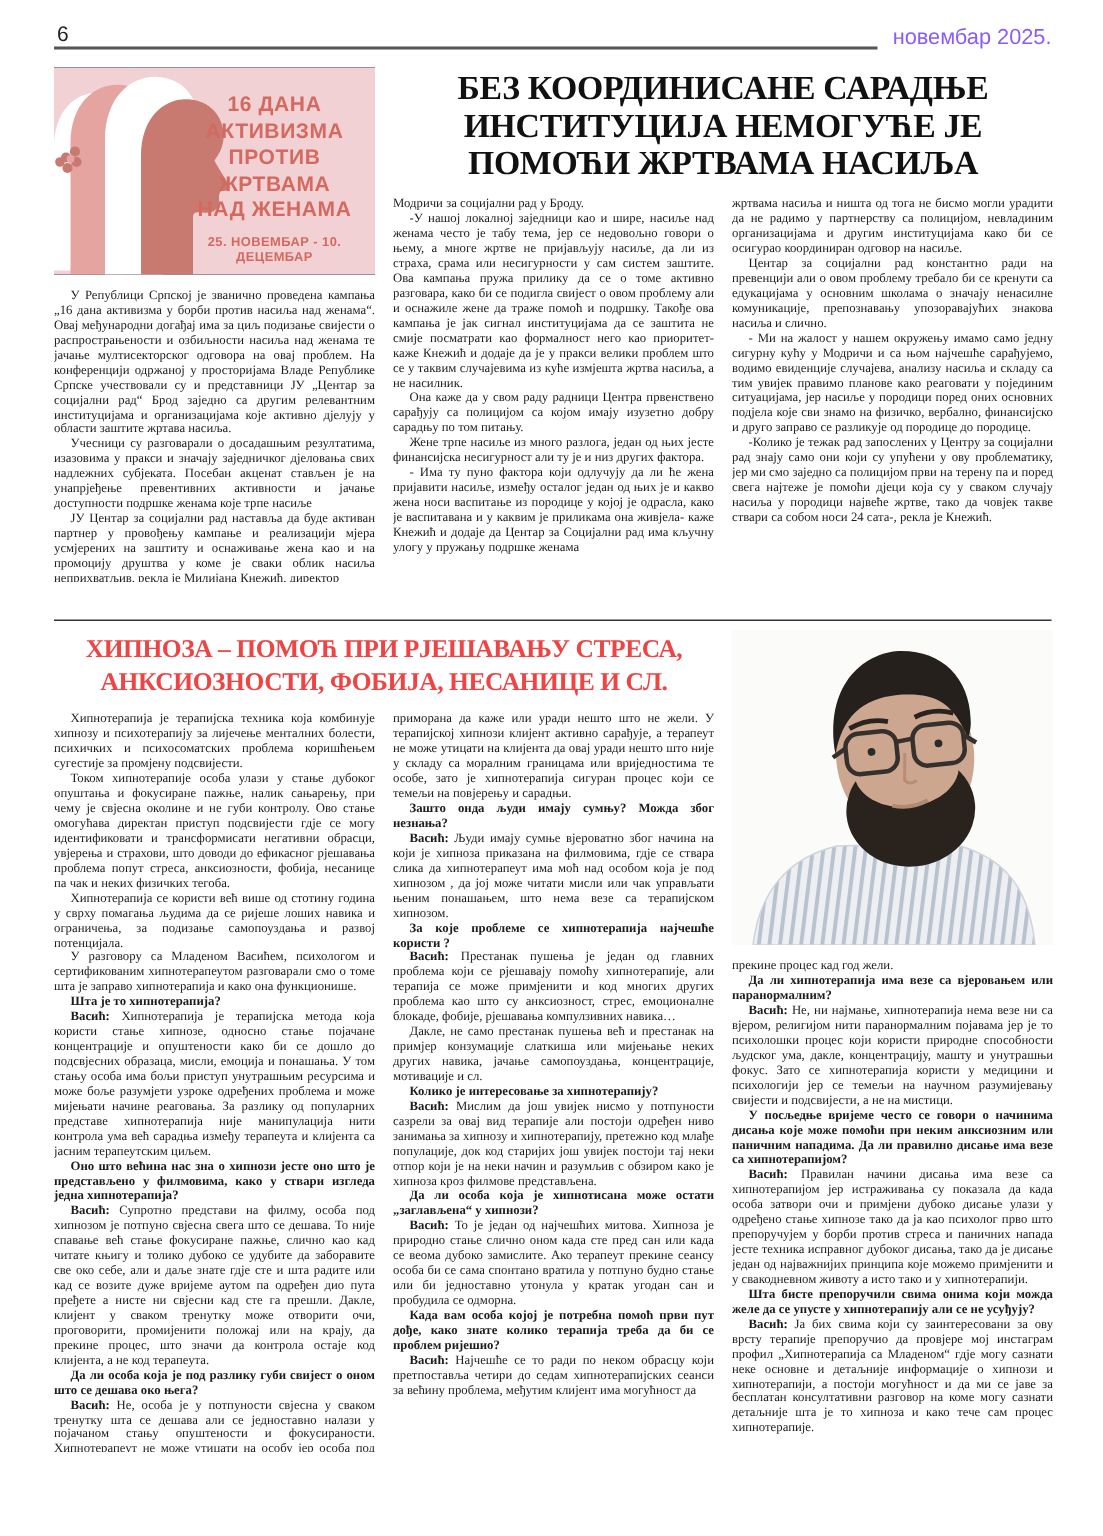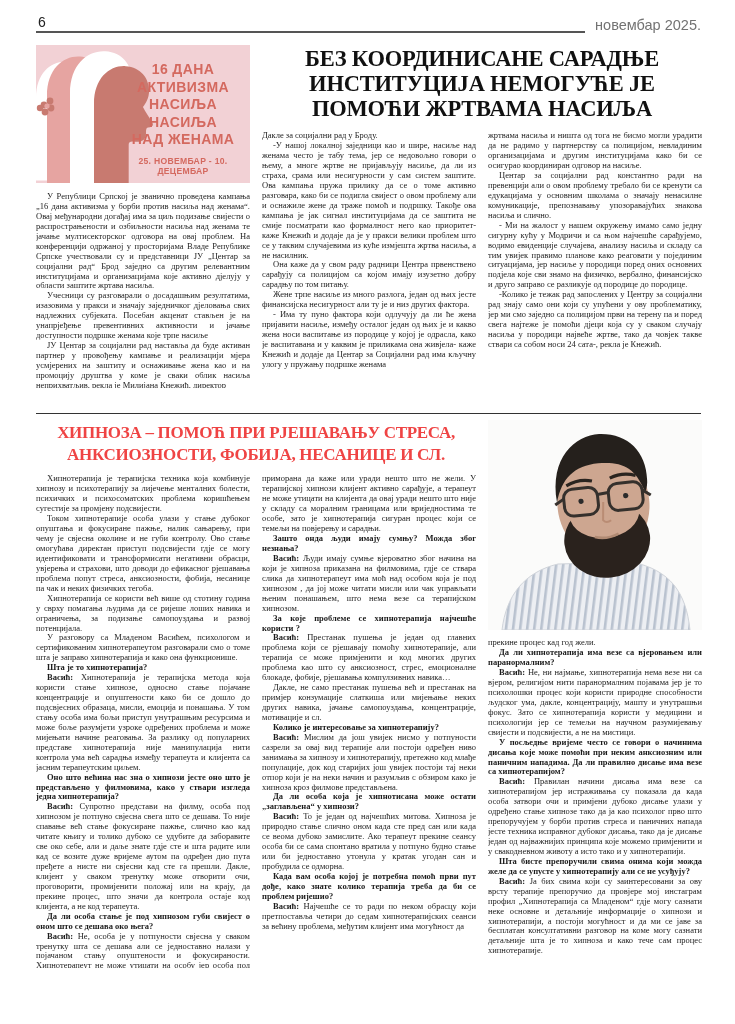--- a/index.html
+++ b/index.html
@@ -3,21 +3,21 @@
 <meta charset="utf-8">
 <style>
   html,body{margin:0;padding:0;background:#ffffff;}
   body{width:735px;height:1024px;overflow:hidden;font-family:"Liberation Serif","DejaVu Serif",serif;color:#1c1c1c;}
   .page{padding:14px 34px 0 36px;width:665px;}
 
   
   .masthead{display:flex;align-items:flex-end;font-family:"Liberation Sans","DejaVu Sans",sans-serif;}
   .pageno{font-size:14px;color:#222;padding:0 2px 1px 2px;border-bottom:2px solid #555;}
   .head-rule{flex:1;border-bottom:2px solid #555;height:1px;}
-  .dateline{font-size:14.5px;color:#737373;padding-left:10px;padding-bottom:0;}
+  .dateline{font-size:14.5px;color:#8b5cf6;padding-left:10px;padding-bottom:0;}
 
   
   .article1{display:flex;gap:12px;margin-top:12px;}
   .a1-left{width:214px;flex:none;}
   .a1-right{flex:1;display:flex;flex-direction:column;justify-content:flex-end;}
   .headline1{font-size:22.5px;font-weight:bold;text-align:center;line-height:1.1;letter-spacing:-0.2px;color:#111;margin:2px 0 10px 0;}
   .a1-cols{display:flex;gap:12px;}
   .a1-col{width:214px;height:274px;overflow:hidden;}
   .a1-left .coltext{height:196px;overflow:hidden;margin-top:9px;}
 
@@ -75,38 +75,38 @@
               <circle cx="14" cy="56" r="3.4"></circle>
               <circle cx="15" cy="63" r="3.4"></circle>
             <circle cx="9" cy="67" r="3.4"></circle>
               <circle cx="4" cy="63" r="3.2"></circle>
               <circle cx="11" cy="61" r="2.6" fill="#e6a4a1"></circle>
           </g>
         </svg>
         <div class="promo-text">
           <div class="t-line">16 ДАНА</div>
           <div class="t-line">АКТИВИЗМА</div>
-          <div class="t-line">НАСИЉА НАСИЉА</div>
+          <div class="t-line">ПРОТИВ ЖРТВАМА</div>
           <div class="t-line">НАД ЖЕНАМА</div>
           <div class="t-sub">25. НОВЕМБАР - 10. ДЕЦЕМБАР</div>
         </div>
       </div>
 
       <div class="coltext">
           <p>У Републици Српској је званично проведена кампања „16 дана активизма у борби против насиља над женама“. Овај међународни догађај има за циљ подизање свијести о распрострањености и озбиљности насиља над женама те јачање мултисекторског одговора на овај проблем. На конференцији одржаној у просторијама Владе Републике Српске учествовали су и представници ЈУ „Центар за социјални рад“ Брод заједно са другим релевантним институцијама и организацијама које активно дјелују у области заштите жртава насиља.</p>
           <p>Учесници су разговарали о досадашњим резултатима, изазовима у пракси и значају заједничког дјеловања свих надлежних субјеката. Посебан акценат стављен је на унапрјеђење превентивних активности и јачање доступности подршке женама које трпе насиље</p>
           <p>ЈУ Центар за социјални рад наставља да буде активан партнер у провођењу кампање и реализацији мјера усмјерених на заштиту и оснаживање жена као и на промоцију друштва у коме је сваки облик насиља неприхватљив, рекла је Милијана Кнежић, директор</p>
         </div>
     </div>
 
     <div class="a1-right">
       <h1 class="headline1">БЕЗ КООРДИНИСАНЕ САРАДЊЕ ИНСТИТУЦИЈА НЕМОГУЋЕ ЈЕ ПОМОЋИ ЖРТВАМА НАСИЉА</h1>
       <div class="a1-cols">
         <div class="a1-col coltext">
-            <p class="flush">Дакле за социјални рад у Броду.</p>
+            <p class="flush">Модричи за социјални рад у Броду.</p>
             <p>-У нашој локалној заједници као и шире, насиље над женама често је табу тема, јер се недовољно говори о њему, а многе жртве не пријављују насиље, да ли из страха, срама или несигурности у сам систем заштите. Ова кампања пружа прилику да се о томе активно разговара, како би се подигла свијест о овом проблему али и оснажиле жене да траже помоћ и подршку. Такође ова кампања је јак сигнал институцијама да се заштита не смије посматрати као формалност него као приоритет- каже Кнежић и додаје да је у пракси велики проблем што се у таквим случајевима из куће измјешта жртва насиља, а не насилник.</p>
             <p>Она каже да у свом раду радници Центра првенствено сарађују са полицијом са којом имају изузетно добру сарадњу по том питању.</p>
             <p>Жене трпе насиље из много разлога, један од њих јесте финансијска несигурност али ту је и низ других фактора.</p>
             <p>- Има ту пуно фактора који одлучују да ли ће жена пријавити насиље, између осталог један од њих је и какво жена носи васпитање из породице у којој је одрасла, како је васпитавана и у каквим је приликама она живјела- каже Кнежић и додаје да Центар за Социјални рад има кључну улогу у пружању подршке женама</p>
           </div>
         <div class="a1-col coltext">
             <p class="flush">жртвама насиља и ништа од тога не бисмо могли урадити да не радимо у партнерству са полицијом, невладиним организацијама и другим институцијама како би се осигурао координиран одговор на насиље.</p>
             <p>Центар за социјални рад константно ради на превенцији али о овом проблему требало би се кренути са едукацијама у основним школама о значају ненасилне комуникације, препознавању упозоравајућих знакова насиља и слично.</p>
             <p>- Ми на жалост у нашем окружењу имамо само једну сигурну кућу у Модричи и са њом најчешће сарађујемо, водимо евиденције случајева, анализу насиља и складу са тим увијек правимо планове како реаговати у појединим ситуацијама, јер насиље у породици поред оних основних подјела које сви знамо на физичко, вербално, финансијско и друго заправо се разликује од породице до породице.</p>
             <p>-Колико је тежак рад запослених у Центру за социјални рад знају само они који су упућени у ову проблематику, јер ми смо заједно са полицијом први на терену па и поред свега најтеже је помоћи дјеци која су у сваком случају насиља у породици највеће жртве, тако да човјек такве ствари са собом носи 24 сата-, рекла је Кнежић.</p>
@@ -123,21 +123,21 @@
       <div class="a2-cols">
         <div class="a2-col coltext">
             <p>Хипнотерапија је терапијска техника која комбинује хипнозу и психотерапију за лијечење менталних болести, психичких и психосоматских проблема коришћењем сугестије за промјену подсвијести.</p>
             <p>Током хипнотерапије особа улази у стање дубоког опуштања и фокусиране пажње, налик сањарењу, при чему је свјесна околине и не губи контролу. Ово стање омогућава директан приступ подсвијести гдје се могу идентификовати и трансформисати негативни обрасци, увјерења и страхови, што доводи до ефикасног рјешавања проблема попут стреса, анксиозности, фобија, несанице па чак и неких физичких тегоба.</p>
             <p>Хипнотерапија се користи већ више од стотину година у сврху помагања људима да се ријеше лоших навика и ограничења, за подизање самопоуздања и развој потенцијала.</p>
             <p>У разговору са Младеном Васићем, психологом и сертификованим хипнотерапеутом разговарали смо о томе шта је заправо хипнотерапија и како она функционише.</p>
             <p class="q">Шта је то хипнотерапија?</p>
             <p><b>Васић: </b>Хипнотерапија је терапијска метода која користи стање хипнозе, односно стање појачане концентрације и опуштености како би се дошло до подсвјесних образаца, мисли, емоција и понашања. У том стању особа има бољи приступ унутрашњим ресурсима и може боље разумјети узроке одређених проблема и може мијењати начине реаговања. За разлику од популарних представе хипнотерапија није манипулација нити контрола ума већ сарадња између терапеута и клијента са јасним терапеутским циљем.</p>
             <p class="q">Оно што већина нас зна о хипнози јесте оно што је представљено у филмовима, како у ствари изгледа једна хипнотерапија?</p>
             <p><b>Васић: </b>Супротно представи на филму, особа под хипнозом је потпуно свјесна свега што се дешава. То није спавање већ стање фокусиране пажње, слично као кад читате књигу и толико дубоко се удубите да заборавите све око себе, али и даље знате гдје сте и шта радите или кад се возите дуже вријеме аутом па одређен дио пута пређете а нисте ни свјесни кад сте га прешли. Дакле, клијент у сваком тренутку може отворити очи, проговорити, промијенити положај или на крају, да прекине процес, што значи да контрола остаје код клијента, а не код терапеута.</p>
-            <p class="q">Да ли особа стање је под хипнозом губи свијест о оном што се дешава око њега?</p>
+            <p class="q">Да ли особа која је под разлику губи свијест о оном што се дешава око њега?</p>
             <p><b>Васић: </b>Не, особа је у потпуности свјесна у сваком тренутку шта се дешава али се једноставно налази у појачаном стању опуштености и фокусираности. Хипнотерапеут не може утицати на особу јер особа под хипнозом не губи критичко мишљење и не може бити</p>
           </div>
         <div class="a2-col coltext">
             <p class="flush">приморана да каже или уради нешто што не жели. У терапијској хипнози клијент активно сарађује, а терапеут не може утицати на клијента да овај уради нешто што није у складу са моралним границама или вриједностима те особе, зато је хипнотерапија сигуран процес који се темељи на повјерењу и сарадњи.</p>
             <p class="q">Зашто онда људи имају сумњу? Можда због незнања?</p>
             <p><b>Васић: </b>Људи имају сумње вјероватно због начина на који је хипноза приказана на филмовима, гдје се ствара слика да хипнотерапеут има моћ над особом која је под хипнозом , да јој може читати мисли или чак управљати њеним понашањем, што нема везе са терапијском хипнозом.</p>
             <p class="q">За које проблеме се хипнотерапија најчешће користи ?</p>
             <p><b>Васић: </b>Престанак пушења је један од главних проблема који се рјешавају помоћу хипнотерапије, али терапија се може примјенити и код многих других проблема као што су анксиозност, стрес, емоционалне блокаде, фобије, рјешавања компулзивних навика…</p>
             <p>Дакле, не само престанак пушења већ и престанак на примјер конзумације слаткиша или мијењање неких других навика, јачање самопоуздања, концентрације, мотивације и сл.</p>
             <p class="q">Колико је интересовање за хипнотерапију?</p>

